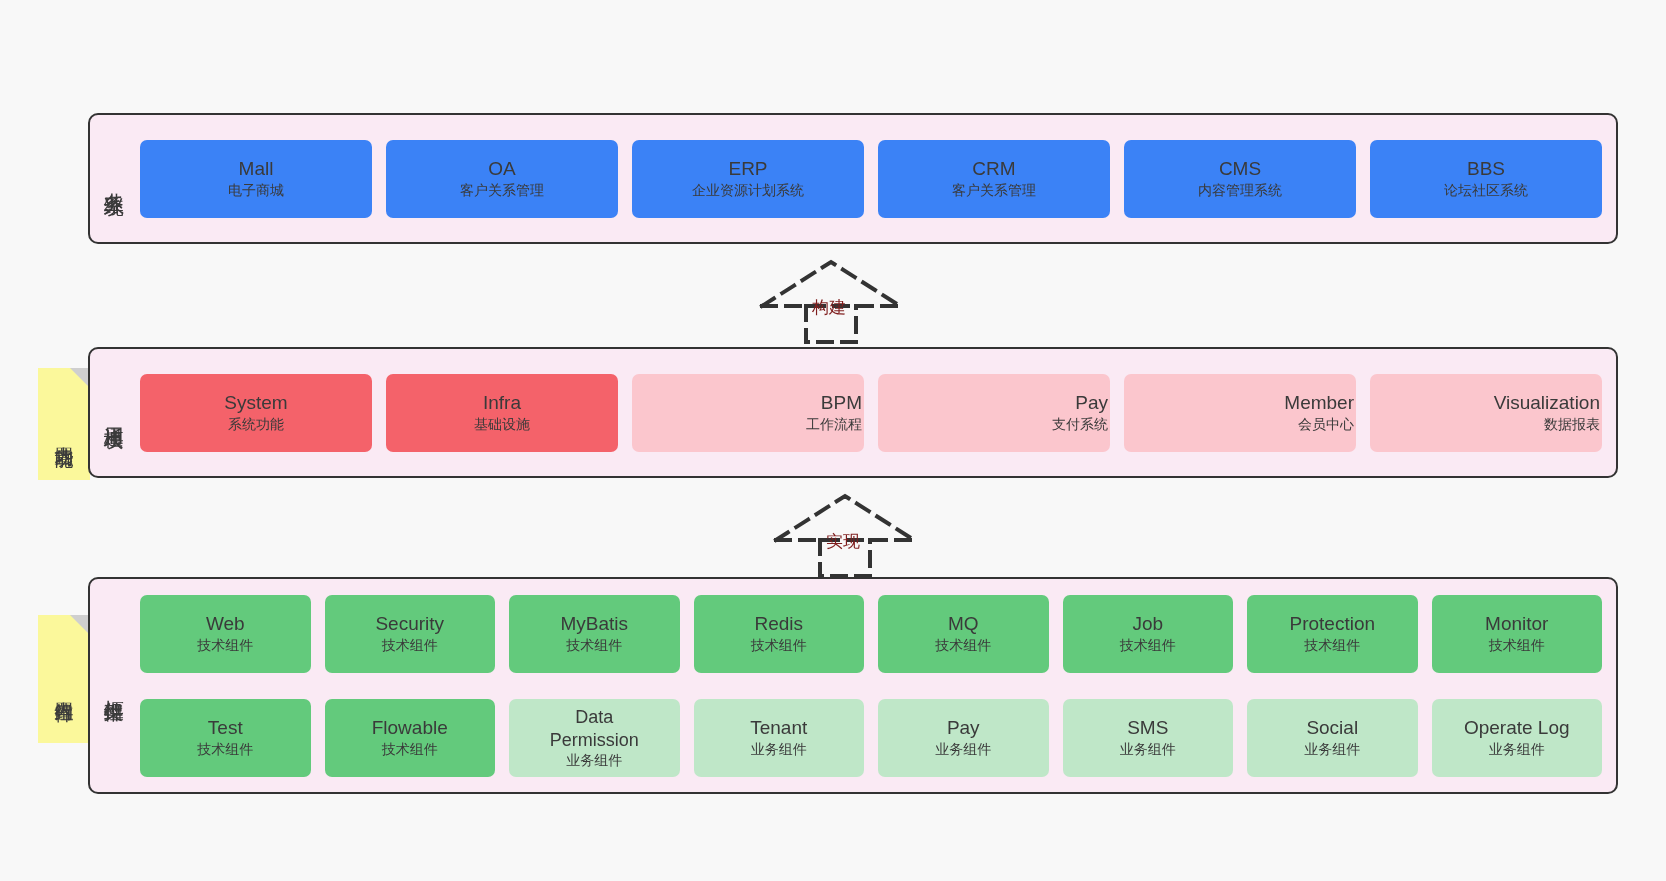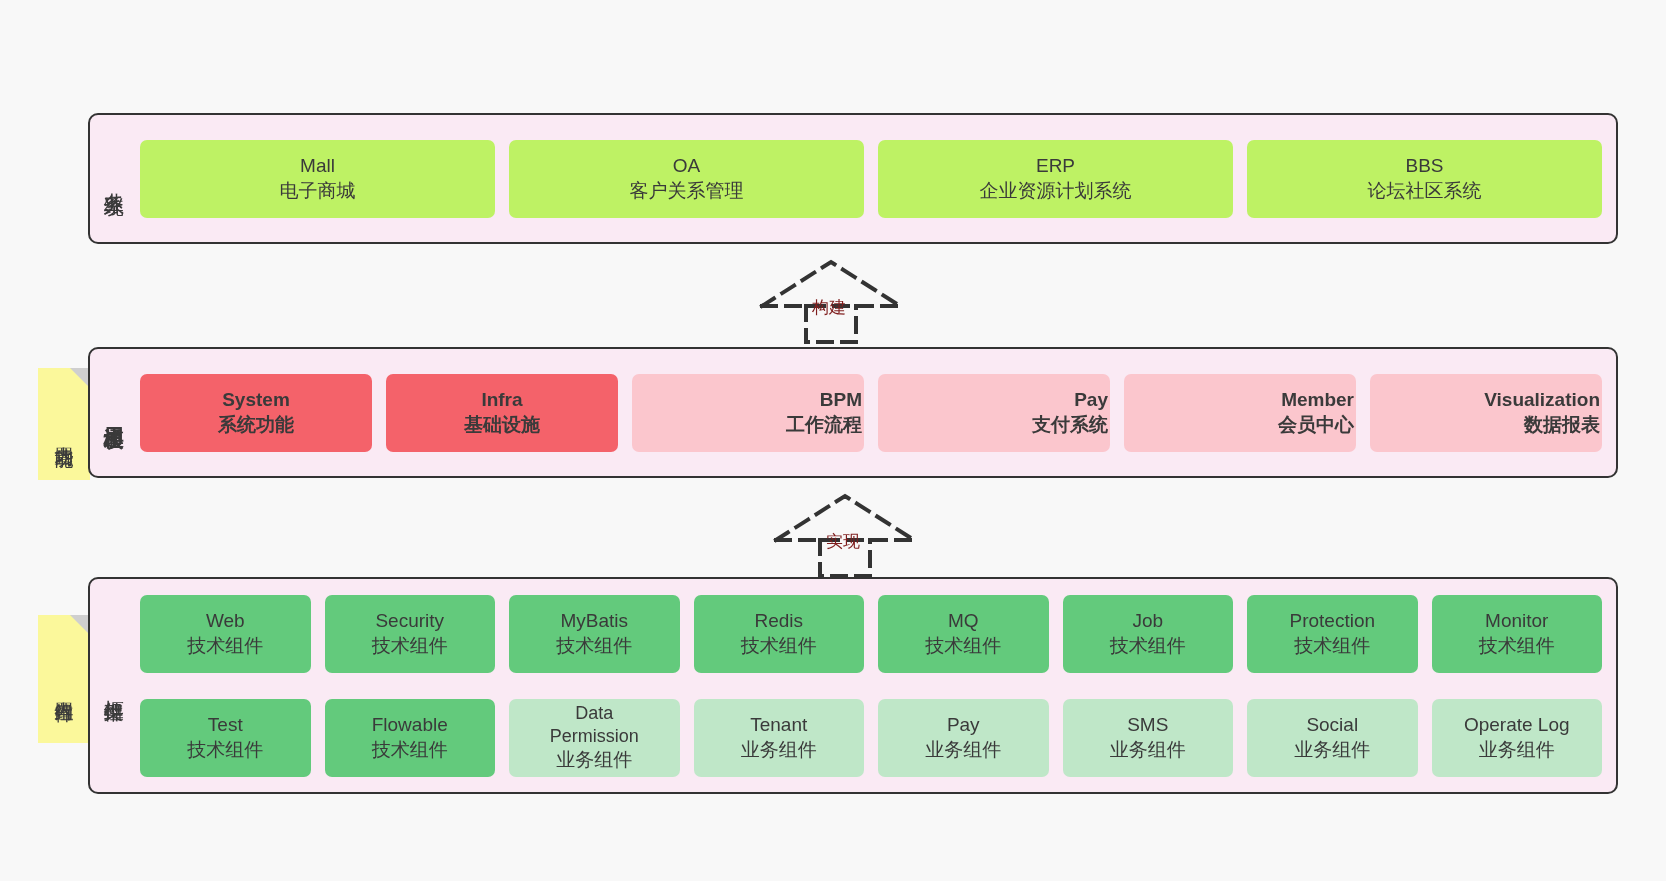--- a/index.html
+++ b/index.html
@@ -58,24 +58,24 @@
     display:flex;
     flex-direction:column;
     align-items:center;
     justify-content:center;
     text-align:center;
     line-height:1.28;
     box-sizing:border-box;
     padding:4px 2px;
   }
   .card .en{font-size:19px;color:#3a3a3a;}
-  .card .cn{font-size:19px;color:#3a3a3a;}
+  .card .cn{font-size:14px;color:#3a3a3a;}
   .card.three-line .en{font-size:18px;}
 
-  .c-blue{background:#bef264;}
+  .c-blue{background:#3b82f6;}
   .c-red{background:#f4626a;}
   .c-pink{background:#fbc6cd;align-items:flex-end;}
   .c-green{background:#63ca7c;}
   .c-lightgreen{background:#bfe7c8;}
 
   
   .note{
     position:absolute;
     background:#fbf89b;
     width:52px;
@@ -126,20 +126,28 @@
         </div>
         <div class="card c-blue">
           <span class="en">OA</span>
           <span class="cn">客户关系管理</span>
         </div>
         <div class="card c-blue">
           <span class="en">ERP</span>
           <span class="cn">企业资源计划系统</span>
         </div>
         <div class="card c-blue">
+          <span class="en">CRM</span>
+          <span class="cn">客户关系管理</span>
+        </div>
+        <div class="card c-blue">
+          <span class="en">CMS</span>
+          <span class="cn">内容管理系统</span>
+        </div>
+        <div class="card c-blue">
           <span class="en">BBS</span>
           <span class="cn">论坛社区系统</span>
         </div>
       </div>
     </div>
   </div>
 
   <div class="gen-arrow" style="left:756px;top:258px;width:150px;height:86px;">
     <svg width="150" height="86" viewBox="0 0 150 86" fill="none">
       <path d="M6 48 L75 4 L144 48" stroke="#333333" stroke-width="4" stroke-dasharray="14 10" fill="none" stroke-linecap="square"></path>
@@ -147,21 +155,21 @@
       <path d="M50 48 L50 84 L100 84 L100 48" stroke="#333333" stroke-width="4" stroke-dasharray="14 10" fill="none" stroke-linecap="square"></path>
     </svg>
     <span class="gen-label" style="left:56px;top:38px;">构建</span>
   </div>
 
   <div class="note" style="left:38px;top:368px;height:112px;">
     <span class="fold"></span>
     <span>内置功能</span>
   </div>
 
-  <div class="layer" style="left:88px;top:347px;width:1530px;height:131px;font-weight:bold;">
+  <div class="layer" style="left:88px;top:347px;width:1530px;height:131px;">
     <div class="layer-title">通用模块</div>
     <div class="layer-body">
       <div class="row" style="height:78px;">
         <div class="card c-red">
           <span class="en">System</span>
           <span class="cn">系统功能</span>
         </div>
         <div class="card c-red">
           <span class="en">Infra</span>
           <span class="cn">基础设施</span>

